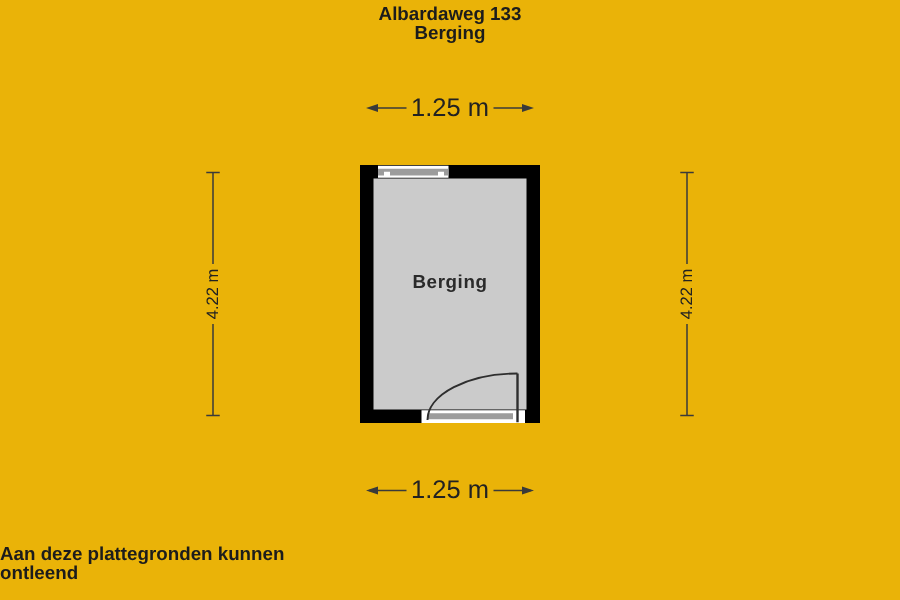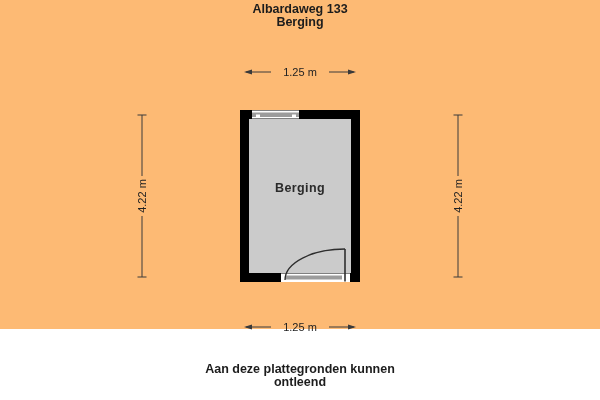--- a/index.html
+++ b/index.html
@@ -4,22 +4,22 @@
 <style>
   html, body { margin: 0; padding: 0; }
   body {
     width: 600px; height: 400px;
     background: #ffffff;
     font-family: "Liberation Sans", sans-serif;
     overflow: hidden;
   }
   .page {
     position: relative;
-    width: 600px; height: 329px;
-    background: #fdba74;
+    width: 600px; height: 400px;
+    background: #eab308;
   }
   .plan-svg {
     position: absolute;
     left: 0; top: 0;
   }
   .title-block {
     position: absolute;
     left: 0; right: 0; top: 3px;
     text-align: center;
     color: #1c1c1c;
@@ -33,37 +33,36 @@
     transform: translate(-50%, -50%);
     font-size: 12.5px;
     font-weight: 700;
     letter-spacing: 0.4px;
     color: #2a2a2a;
     white-space: nowrap;
   }
   .dim-label-h {
     position: absolute;
     transform: translate(-50%, -50%);
-    font-size: 11px;
+    font-size: 17px;
     font-weight: 400;
     color: #222222;
     white-space: nowrap;
   }
   .dim-label-v {
     position: absolute;
     transform: translate(-50%, -50%) rotate(-90deg);
     font-size: 11px;
     font-weight: 400;
     color: #222222;
     white-space: nowrap;
   }
   .disclaimer {
     position: absolute;
     left: 0; right: 0; top: 363px;
-    text-align: center;
     color: #1c1c1c;
     font-size: 12.5px;
     font-weight: 700;
     line-height: 12.5px;
   }
 </style>
 </head>
 <body>
 
 <div class="page">

